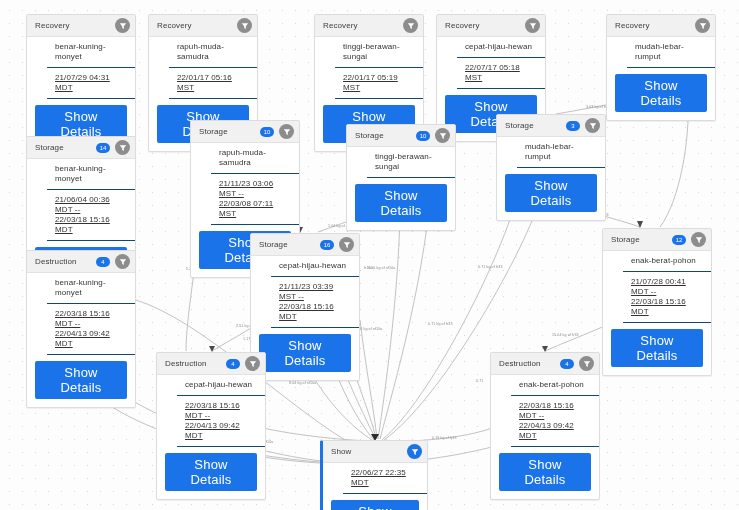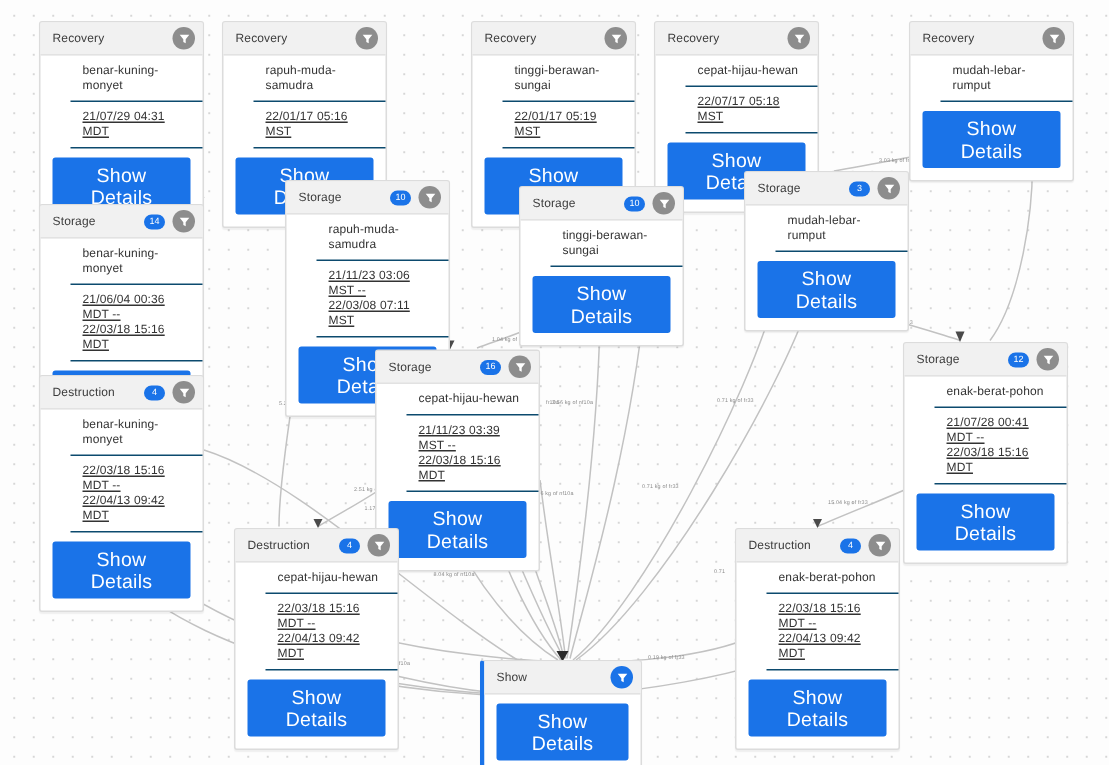--- a/index.html
+++ b/index.html
@@ -380,17 +380,18 @@
       </div>
       <div class="node selected" style="left: 320px; top: 440px; width: 108px;">
         <div class="nhead">
           <span class="ntitle">Show</span>
           <span class="filt on">
             <svg width="8" height="8" viewBox="0 0 10 10" aria-hidden="true">
               <path d="M1 1.5h8L6 5.2V8.6L4 7.5V5.2z" fill="#ffffff"></path>
             </svg>
           </span>
         </div>
+        <div class="nrow dates">22/06/27 22:35 MDT</div>
         <div class="nfoot"><button class="btn">Show Details</button></div>
       </div>
     </div>
 
 </div>
 
 </body></html>

